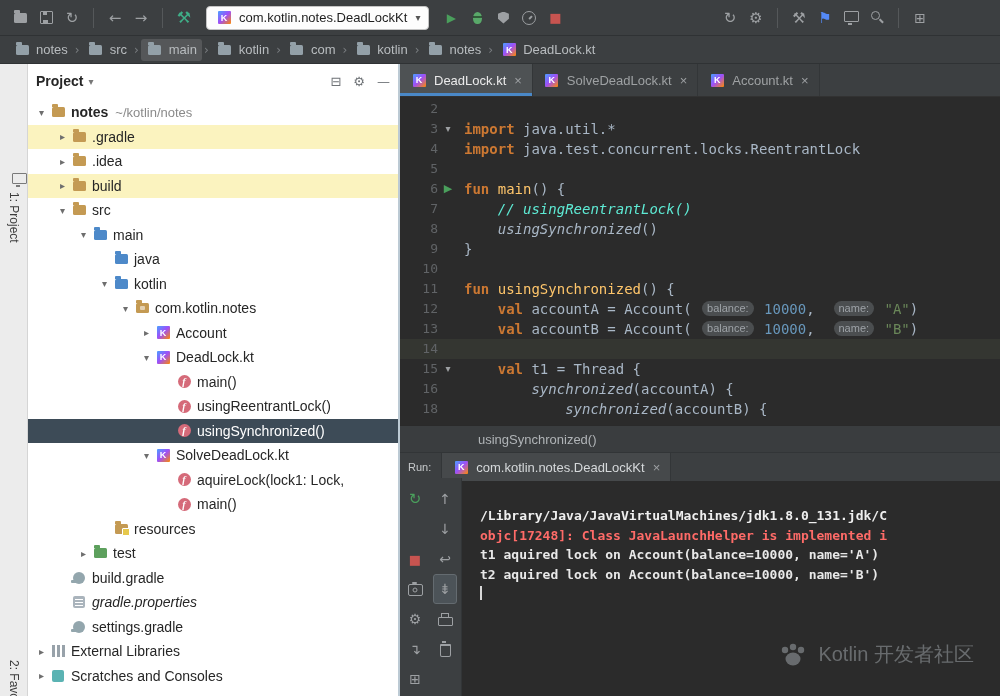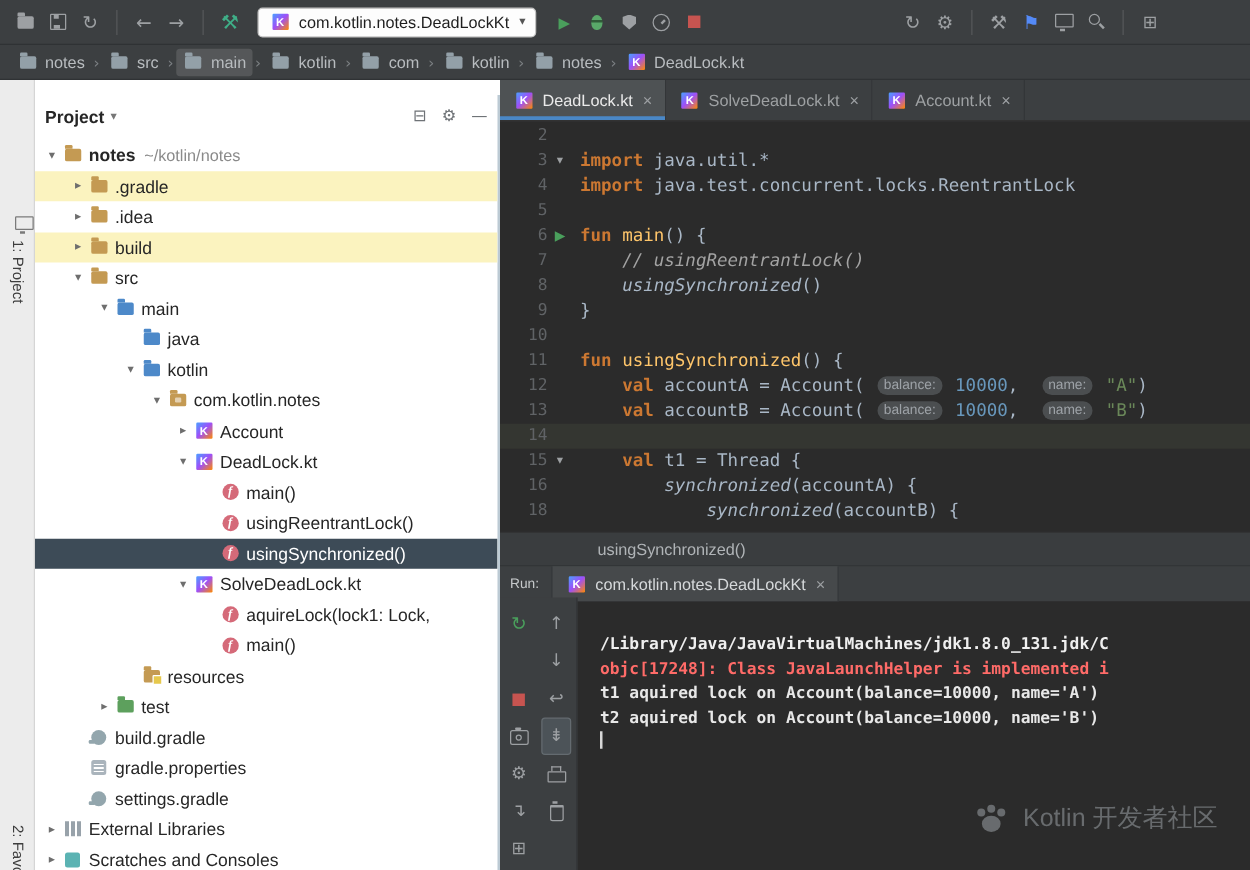--- a/index.html
+++ b/index.html
@@ -63,21 +63,21 @@
   .crumb{display:inline-flex;align-items:center;gap:5px;padding:2px 5px;border-radius:3px;}
   .crumb.chl{background:rgba(255,255,255,.13);}
   .csep{color:#7a7e81;margin:0 2px;font-size:12px;}
 
   
   .stripe{position:absolute;left:0;top:64px;bottom:0;width:28px;background:#ececec;border-right:1px solid #d5d5d5;box-sizing:border-box;}
   .vtext{position:absolute;transform-origin:0 0;transform:rotate(90deg);white-space:nowrap;font-size:12px;color:#3d3d3d;}
   .stripe-icon{position:absolute;left:7px;top:104px;color:#7a7a7a;}
 
   
-  .project{position:absolute;left:28px;top:64px;width:372px;bottom:0;background:#fff;border-right:2px solid #bccad4;box-sizing:border-box;overflow:hidden;margin-top:12px;}
+  .project{position:absolute;left:28px;top:64px;width:372px;bottom:0;background:#fff;border-right:2px solid #bccad4;box-sizing:border-box;overflow:hidden;}
   .phead{height:34px;display:flex;align-items:center;padding:0 8px;gap:4px;color:#262626;font-size:14px;}
   .ptitle{display:flex;align-items:center;gap:5px;font-weight:bold;}
   .pcaret{color:#777;font-size:10px;font-weight:normal;}
   .phicons{margin-left:auto;display:flex;align-items:center;gap:12px;color:#6f7377;}
   .phic{font-size:13px;}
   .tree{position:absolute;top:34px;left:0;right:0;bottom:0;padding-top:2px;}
   .trow{display:flex;align-items:center;height:24.5px;font-size:14px;color:#262626;white-space:nowrap;overflow:hidden;}
   .trow.hl{background:#fbf3bf;}
   .trow.sel{background:#3d4b57;color:#fff;}
   .trow.sel .chev{color:#fff;}
@@ -95,21 +95,21 @@
 
   .code{height:328px;overflow:hidden;padding-top:2px;box-sizing:border-box;font:14px "DejaVu Sans Mono",monospace;}
   .cline{display:flex;height:20px;line-height:20px;white-space:pre;}
   .cline.cur{background:#343631;}
   .gn{display:inline-block;width:38px;text-align:right;color:#606366;font-size:13px;flex:none;}
   .gi{display:inline-block;width:20px;text-align:center;color:#9da0a3;font-size:10px;flex:none;}
   .gi.grun{color:#4a9f5c;font-size:11px;}
   .ctext{padding-left:6px;}
   .seg-kw{color:#cc7832;font-weight:bold;}
   .seg-pl{color:#a9b7c6;}
-  .seg-cm{color:#a3a3a3;font-style:italic;}
+  .seg-cm{color:#5eead4;font-style:italic;}
   .seg-st{color:#6a8759;}
   .seg-stu{color:#6a8759;border-bottom:1px solid #4f8a65;}
   .seg-nu{color:#6897bb;}
   .seg-fn{color:#ffc66b;}
   .seg-it{color:#a9b7c6;font-style:italic;}
   .seg-tpl{color:#7fb3c8;border-bottom:1px solid #6aa0b8;}
   .seg-hint{background:#4b4e50;color:#9da2a7;border-radius:8px;padding:0 5px;font:11px "Liberation Sans",sans-serif;display:inline-block;height:15px;line-height:15px;vertical-align:2px;margin:0 2px;}
 
   .crumb-bottom{height:26px;background:#3a3d3f;border-top:1px solid #2a2a2a;display:flex;align-items:center;padding-left:78px;color:#b0b4b7;font-size:13px;}
 
@@ -402,21 +402,21 @@
           </span>
           <span class="tlabel">test</span>
         </div>
         <div class="trow" style="padding-left: 27px;">
           <span class="chev"></span>
           <span class="tic">
             <i class="gri"></i>
           </span>
           <span class="tlabel">build.gradle</span>
         </div>
-        <div class="trow" style="padding-left: 27px;">
+        <div class="trow" style="padding-left: 27px; font-style: italic;">
           <span class="chev"></span>
           <span class="tic">
             <i class="pri"></i>
           </span>
           <span class="tlabel">gradle.properties</span>
         </div>
         <div class="trow" style="padding-left: 27px;">
           <span class="chev"></span>
           <span class="tic">
             <i class="gri"></i>

